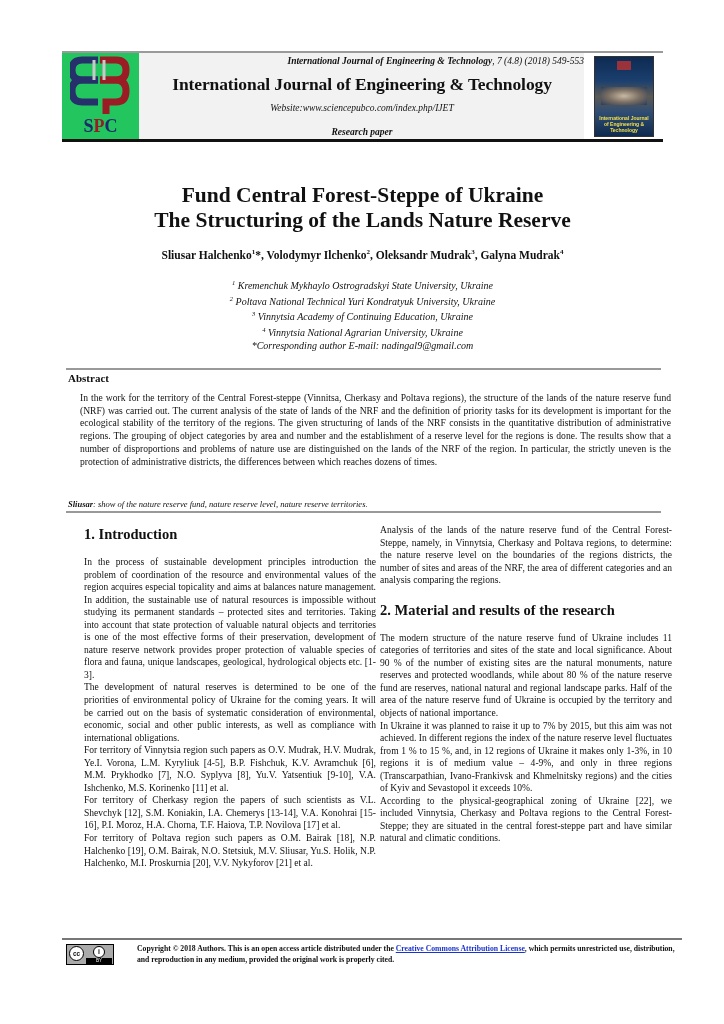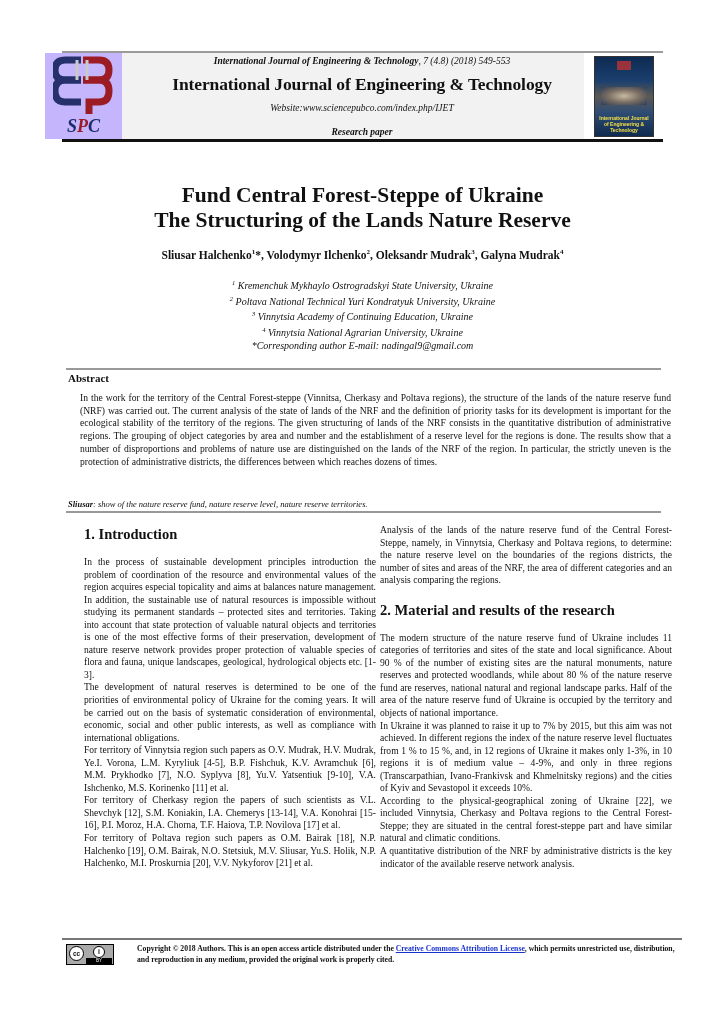--- a/index.html
+++ b/index.html
@@ -2,34 +2,34 @@
 <html><head>
 <meta charset="utf-8">
 <style>
   html, body { margin: 0; padding: 0; background: #ffffff; }
   body { width: 724px; height: 1024px; position: relative; overflow: hidden;
          font-family: "Liberation Serif", "DejaVu Serif", serif; color: #111; }
 
   
   .hdr-topline { position: absolute; left: 62px; top: 51px; width: 601px; height: 2px; background: #9a9a9a; }
   .hdr-box { position: absolute; left: 62px; top: 53px; width: 601px; height: 86px; background: #f2f2f2; }
-  .hdr-logo { position: absolute; left: 45px; top: 53px; width: 77px; height: 86px; background: #c4b5fd; font-style: italic; }
+  .hdr-logo { position: absolute; left: 62px; top: 53px; width: 77px; height: 86px; background: #22c55e; }
   .hdr-cover-wrap { position: absolute; left: 584px; top: 53px; width: 79px; height: 86px; background: #ffffff; }
   .hdr-botline { position: absolute; left: 62px; top: 139px; width: 601px; height: 3px; background: #111; }
   .logo-svg { position: absolute; left: 8px; top: 3px; }
   .logo-text { position: absolute; left: 0; width: 77px; top: 63px; text-align: center;
                font-family: "Liberation Serif", serif; font-weight: bold; font-size: 18px; color: #1d2a6b; letter-spacing: 0px; }
   .logo-text .p { color: #9b1c24; }
   .cover { position: absolute; left: 10px; top: 3px; width: 58px; height: 79px;
            background: linear-gradient(180deg, #0d2a52 0%, #1b3f6e 30%, #5b5a55 50%, #2f4d74 70%, #0f2a4f 100%); border: 1px solid #333; }
   .cover .c-top { position: absolute; left: 22px; top: 4px; width: 14px; height: 9px; background: #b33; opacity: .8; }
   .cover .c-mid { position: absolute; left: 6px; top: 30px; width: 46px; height: 18px; background: radial-gradient(ellipse at center, #c9b9a2 0%, #7a6e63 50%, #2c3b55 100%); }
   .cover .c-title { position: absolute; left: 2px; top: 58px; width: 54px; text-align: center; font-size: 5px; line-height: 6px; color: #f5e04a; font-weight: bold; font-family: "Liberation Sans", sans-serif; }
 
-  .hdr-citation { position: absolute; left: 140px; top: 56px; width: 444px; text-align: center;
+  .hdr-citation { position: absolute; left: 140px; top: 56px; width: 444px; text-align: right;
                   font-style: italic; font-size: 9.5px; }
   .hdr-citation b { font-weight: bold; }
   .hdr-journal { position: absolute; left: 140px; top: 74px; width: 444px; text-align: center;
                  font-weight: bold; font-size: 17.5px; letter-spacing: -0.1px; }
   .hdr-website { position: absolute; left: 140px; top: 103px; width: 444px; text-align: center;
                  font-style: italic; font-size: 9.5px; }
   .hdr-type { position: absolute; left: 140px; top: 127px; width: 444px; text-align: center;
               font-style: italic; font-weight: bold; font-size: 9.5px; }
 
   
@@ -146,21 +146,20 @@
 </div>
 
 <div class="col col-right">
   <p>Analysis of the lands of the nature reserve fund of the Central Forest-Steppe, namely, in Vinnytsia, Cherkasy and Poltava regions, to determine: the nature reserve level on the boundaries of the regions districts, the number of sites and areas of the NRF, the area of different categories and an analysis comparing the regions.</p>
   <div class="gap-before-h"></div>
   <h2 class="sec-h">2.  Material and results of the research</h2>
   <div class="gap-after-h"></div>
   <p>The modern structure of the nature reserve fund of Ukraine includes 11 categories of territories and sites of the state and local significance. About 90 % of the number of existing sites are the natural monuments, nature reserves and protected woodlands, while about 80 % of the nature reserve fund are reserves, national natural and regional landscape parks. Half of the area of the nature reserve fund of Ukraine is occupied by the territory and objects of national importance.</p>
   <p>In Ukraine it was planned to raise it up to 7% by 2015, but this aim was not achieved. In different regions the index of the nature reserve level fluctuates from 1 % to 15 %, and, in 12 regions of Ukraine it makes only 1-3%, in 10 regions it is of medium value – 4-9%, and only in three regions (Transcarpathian, Ivano-Frankivsk and Khmelnitsky regions) and the cities of Kyiv and Sevastopol it exceeds 10%.</p>
   <p>According to the physical-geographical zoning of Ukraine [22], we included Vinnytsia, Cherkasy and Poltava regions to the Central Forest-Steppe; they are situated in the central forest-steppe part and have similar natural and climatic conditions.</p>
-  <p>A quantitative distribution of the NRF by administrative districts is the key indicator of the available reserve network analysis.</p>
 </div>
 
 <div class="foot-line"></div>
 <div class="cc-badge">
   <div class="cc">cc</div>
   <div class="by">i</div>
   <div class="bylbl">BY</div>
 </div>
 <div class="foot-text"><span>Copyright © 2018 Authors. This is an open access article distributed under the </span><a>Creative Commons Attribution License</a><span>, which permits unrestricted use, distribution, and reproduction in any medium, provided the original work is properly cited.</span></div>
 

